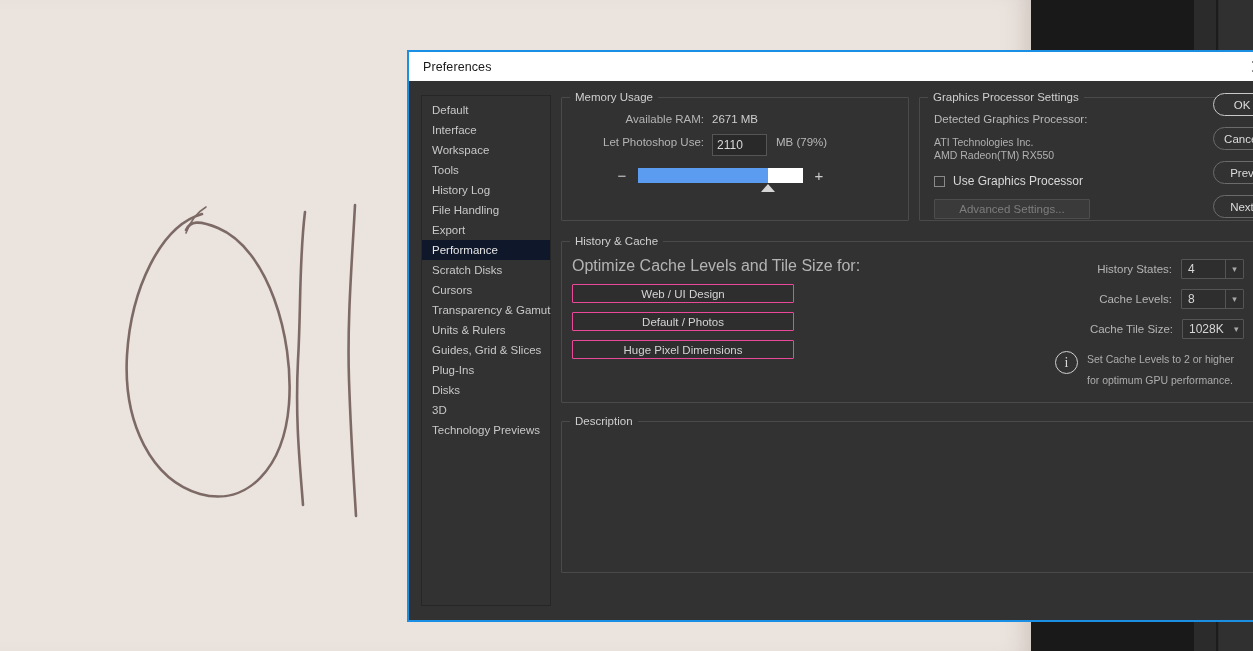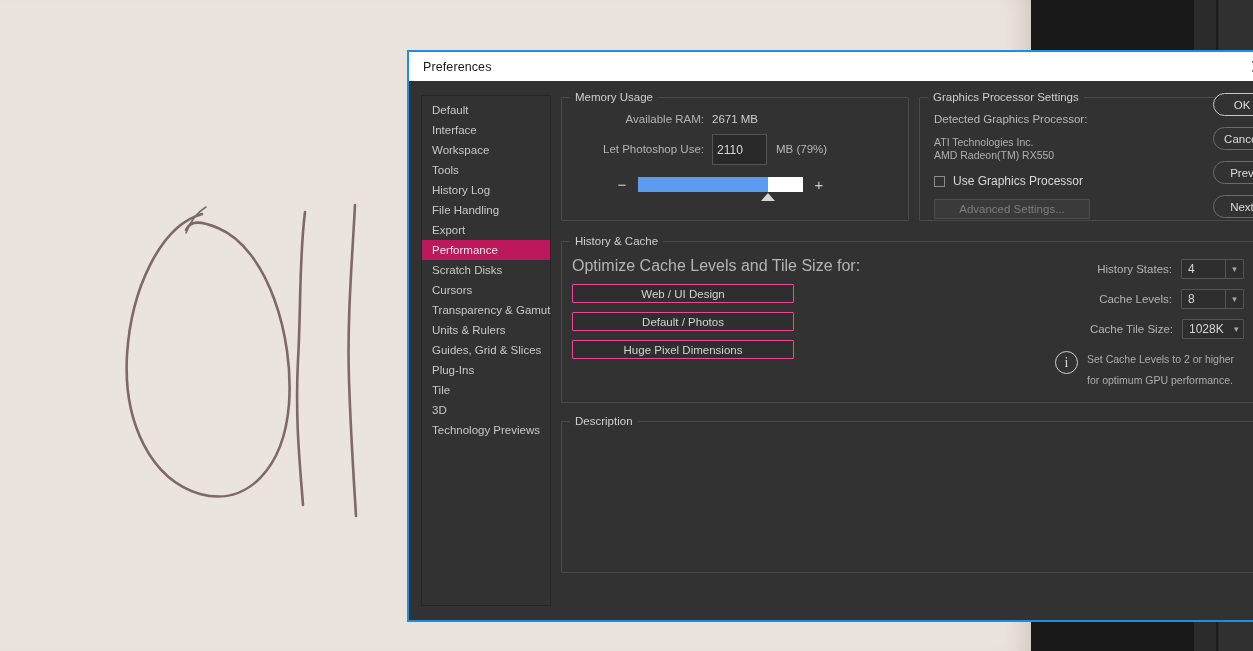--- a/index.html
+++ b/index.html
@@ -57,46 +57,46 @@
   #prefs-sidebar {
     width:130px; margin-left:12px; margin-top:4px; margin-bottom:14px;
     border:1px solid #262626; background:#323232;
     padding-top:4px; flex:0 0 auto;
   }
   .side-item {
     font-size:11.5px; color:#c8c8c8;
     padding:2.5px 0 2.5px 10px; line-height:15px;
     white-space:nowrap;
   }
-  .side-item.selected { background:#be185d; color:#e6e6e6; }
+  .side-item.selected { background:#0f172a; color:#e6e6e6; }
 
   
   #prefs-main {
     flex:1 1 auto; position:relative; padding:0 8px 0 10px;
   }
 
   fieldset.group {
     border:1px solid #4a4a4a; border-radius:1px;
     margin:0; padding:0; position:relative;
   }
   fieldset.group > legend {
     font-size:11.5px; color:#cfcfcf; padding:0 5px; margin-left:8px;
   }
 
   .row-top { display:flex; gap:10px; }
   #memory-usage-group { width:348px; height:130px; }
   #gpu-group { flex:1 1 auto; height:130px; }
 
   
-  .mem-line { display:flex; align-items:center; font-size:11.5px; line-height:17px; }
+  .mem-line { display:flex; align-items:flex-start; font-size:11.5px; line-height:17px; }
   .mem-label { width:150px; text-align:right; color:#b4b4b4; padding-right:8px; }
   .mem-value { color:#cfcfcf; }
   #mem-rows { padding-top:8px; }
   #mem-input {
-    width:55px; height:31px; background:#292929; border:1px solid #555;
+    width:55px; height:22px; background:#292929; border:1px solid #555;
     color:#d8d8d8; font-size:12px; font-family:"Liberation Sans",sans-serif;
     padding:0 4px; outline:none;
   }
   #mem-units { color:#b8b8b8; font-size:11.5px; padding-left:9px; }
 
   #slider-row {
     display:flex; align-items:center; margin:12px 0 0 52px; position:relative;
   }
   #slider-minus, #slider-plus {
     color:#cccccc; font-size:15px; width:16px; text-align:center;
@@ -234,21 +234,21 @@
       <div class="side-item">History Log</div>
       <div class="side-item">File Handling</div>
       <div class="side-item">Export</div>
       <div class="side-item selected">Performance</div>
       <div class="side-item">Scratch Disks</div>
       <div class="side-item">Cursors</div>
       <div class="side-item">Transparency &amp; Gamut</div>
       <div class="side-item">Units &amp; Rulers</div>
       <div class="side-item">Guides, Grid &amp; Slices</div>
       <div class="side-item">Plug-Ins</div>
-      <div class="side-item">Tile</div>
+      <div class="side-item">Disks</div>
       <div class="side-item">3D</div>
       <div class="side-item">Technology Previews</div>
     </div>
 
     <div id="prefs-main">
 
       <div class="row-top">
 
         <fieldset class="group" id="memory-usage-group">
           <legend>Memory Usage</legend>

